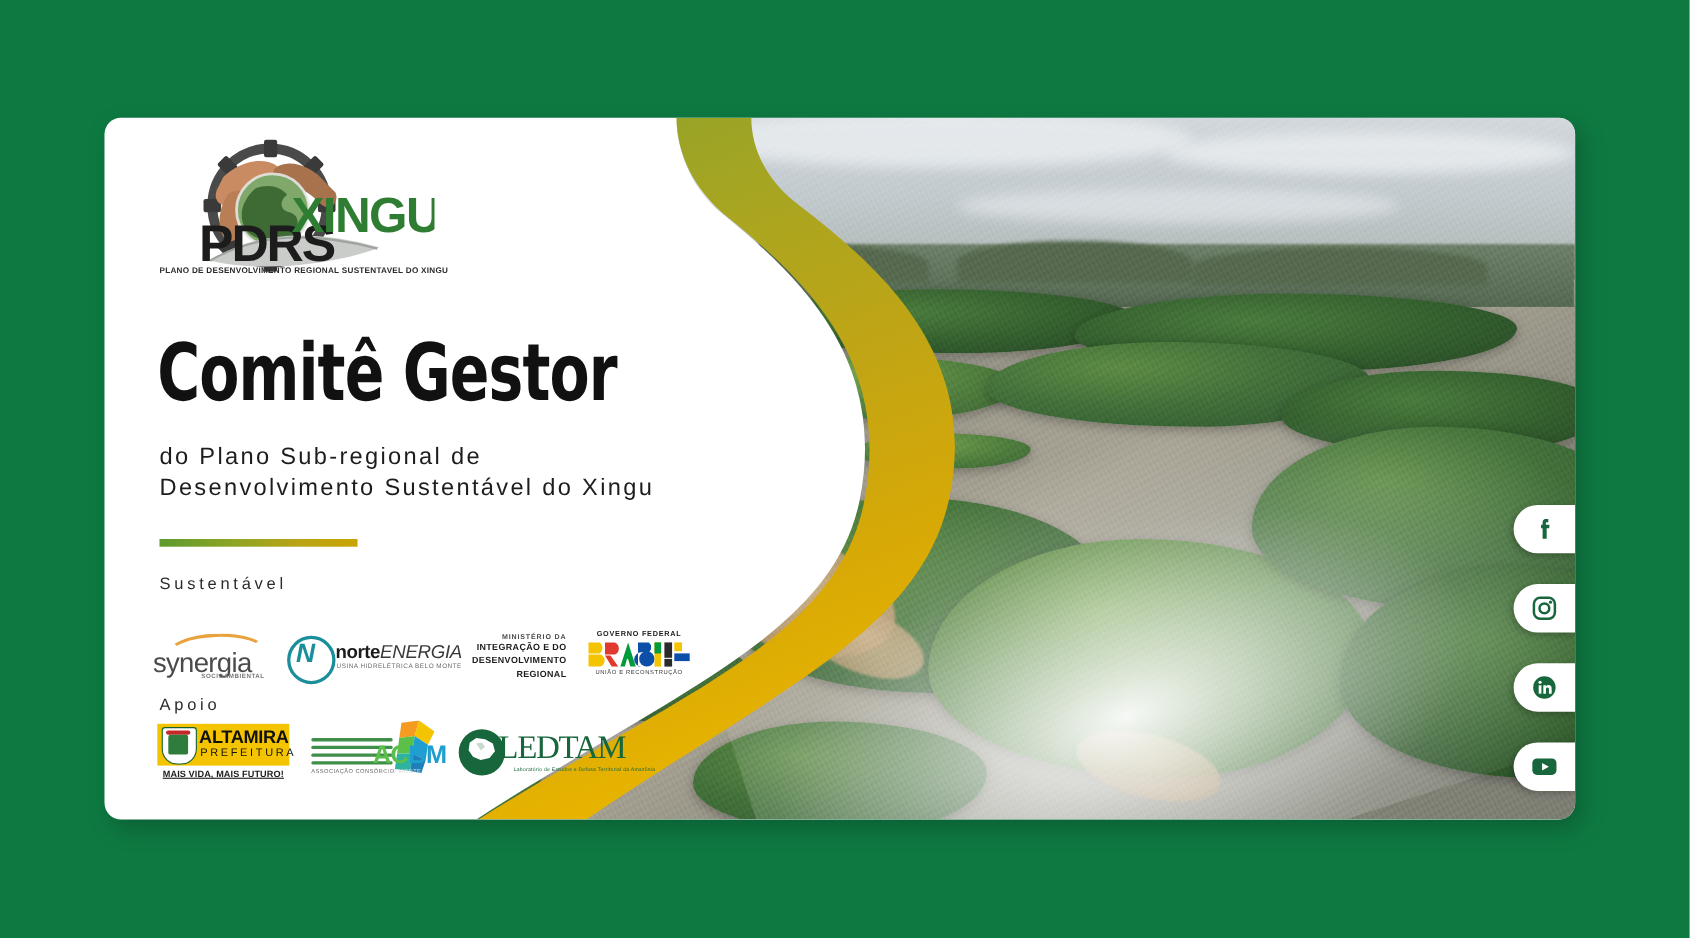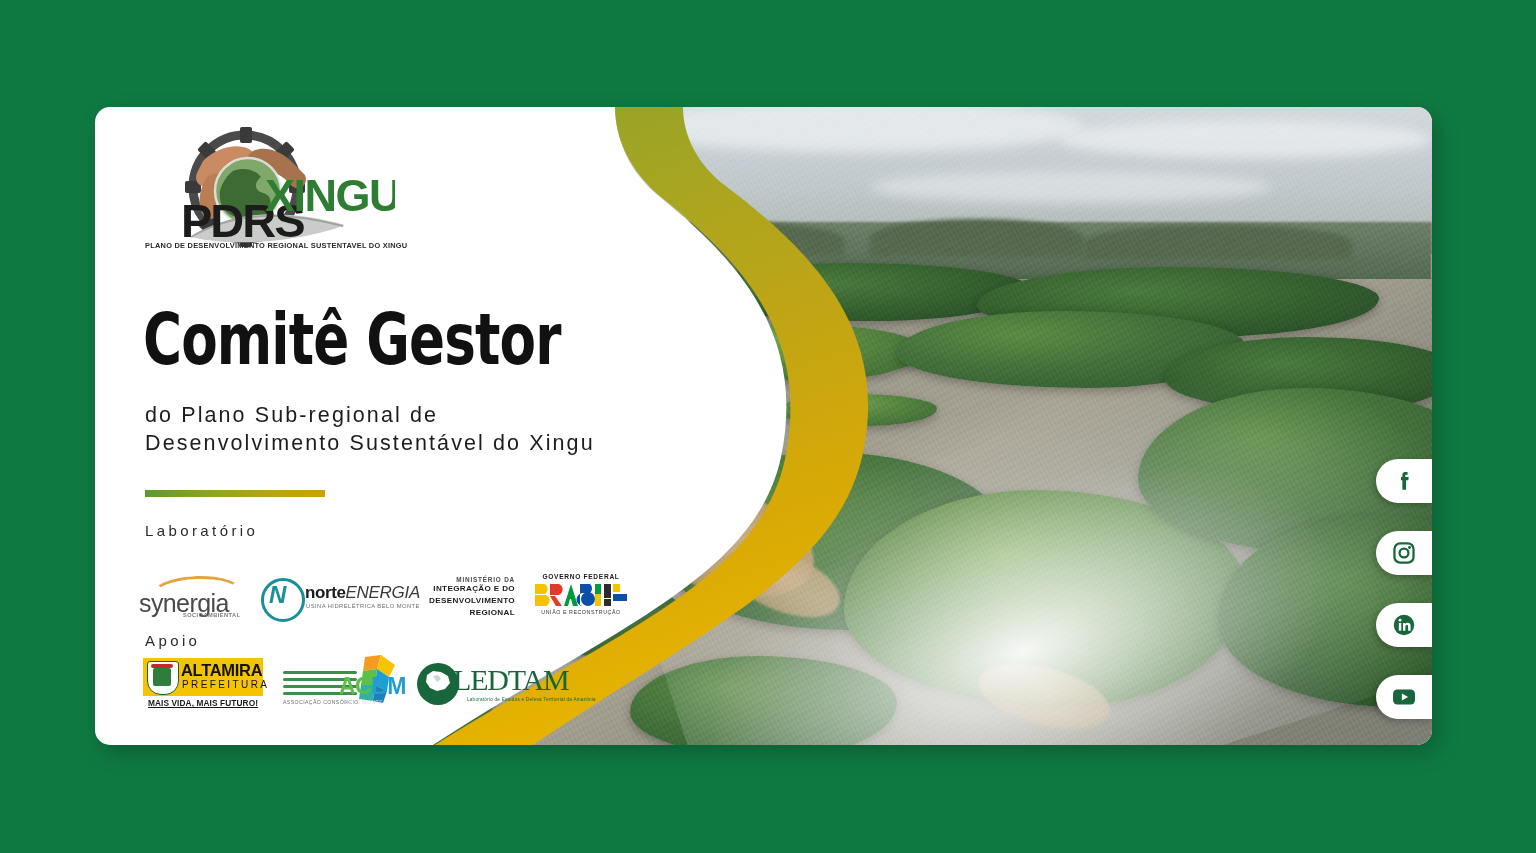--- a/index.html
+++ b/index.html
@@ -310,21 +310,21 @@
         <text x="36" y="112" font-family="Liberation Sans, sans-serif" font-size="47" font-weight="bold" fill="#1c1c1c" letter-spacing="-2">PDRS</text>
 
         <text x="120" y="86" font-family="Liberation Sans, sans-serif" font-size="45" font-weight="bold" fill="#2E7D32" letter-spacing="-1.5">XINGU</text>
       </svg>
       <div class="logo-tag">PLANO DE DESENVOLVIMENTO REGIONAL SUSTENTAVEL DO XINGU</div>
 
       <div class="title">Comitê Gestor</div>
       <div class="subtitle">do Plano Sub-regional de Desenvolvimento Sustentável do Xingu</div>
       <div class="rule"></div>
 
-      <div class="sec-label sec-real">Laboratório</div>
+      <div class="sec-label sec-real">Sustentável</div>
       <div class="logo-row row-real">
 
         <div class="lg synergia">
           <div class="syn-arc"></div>
           <div class="syn-name">synergia</div>
           <div class="syn-sub">SOCIOAMBIENTAL</div>
         </div>
 
         <div class="lg norte">
           <div class="nt-circle"></div>

